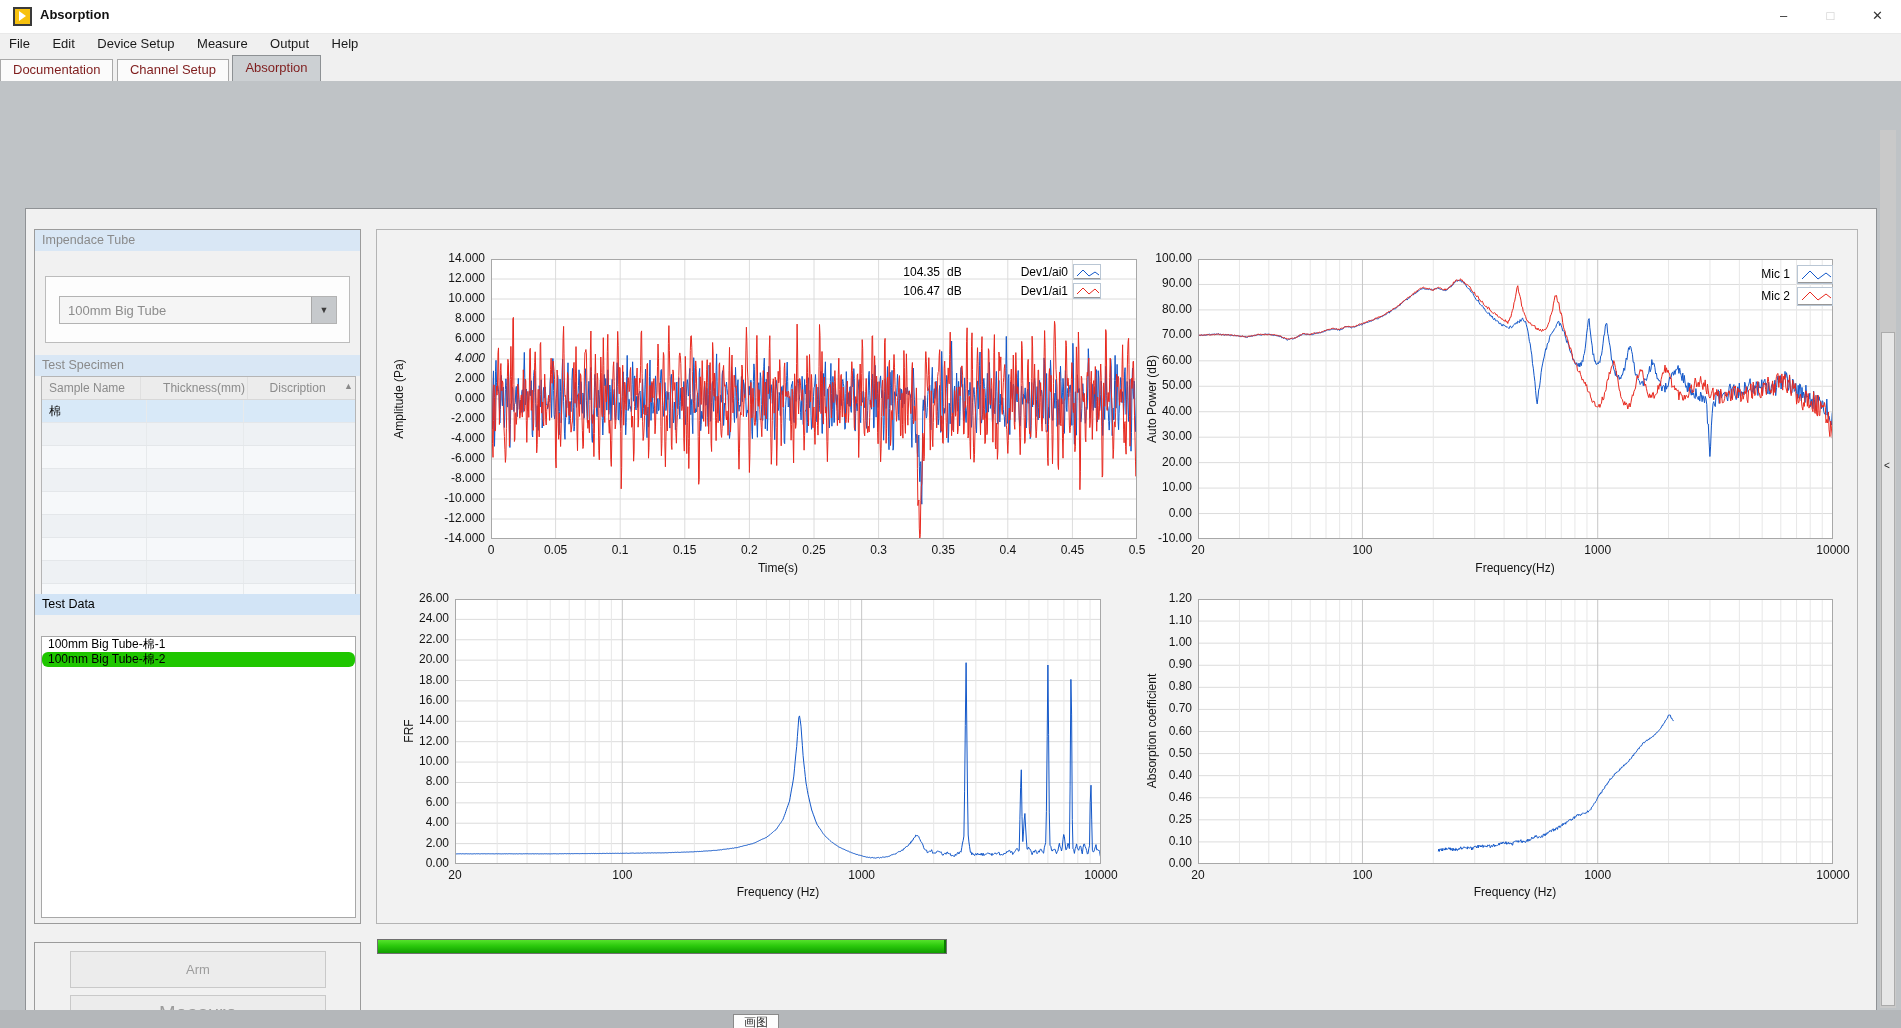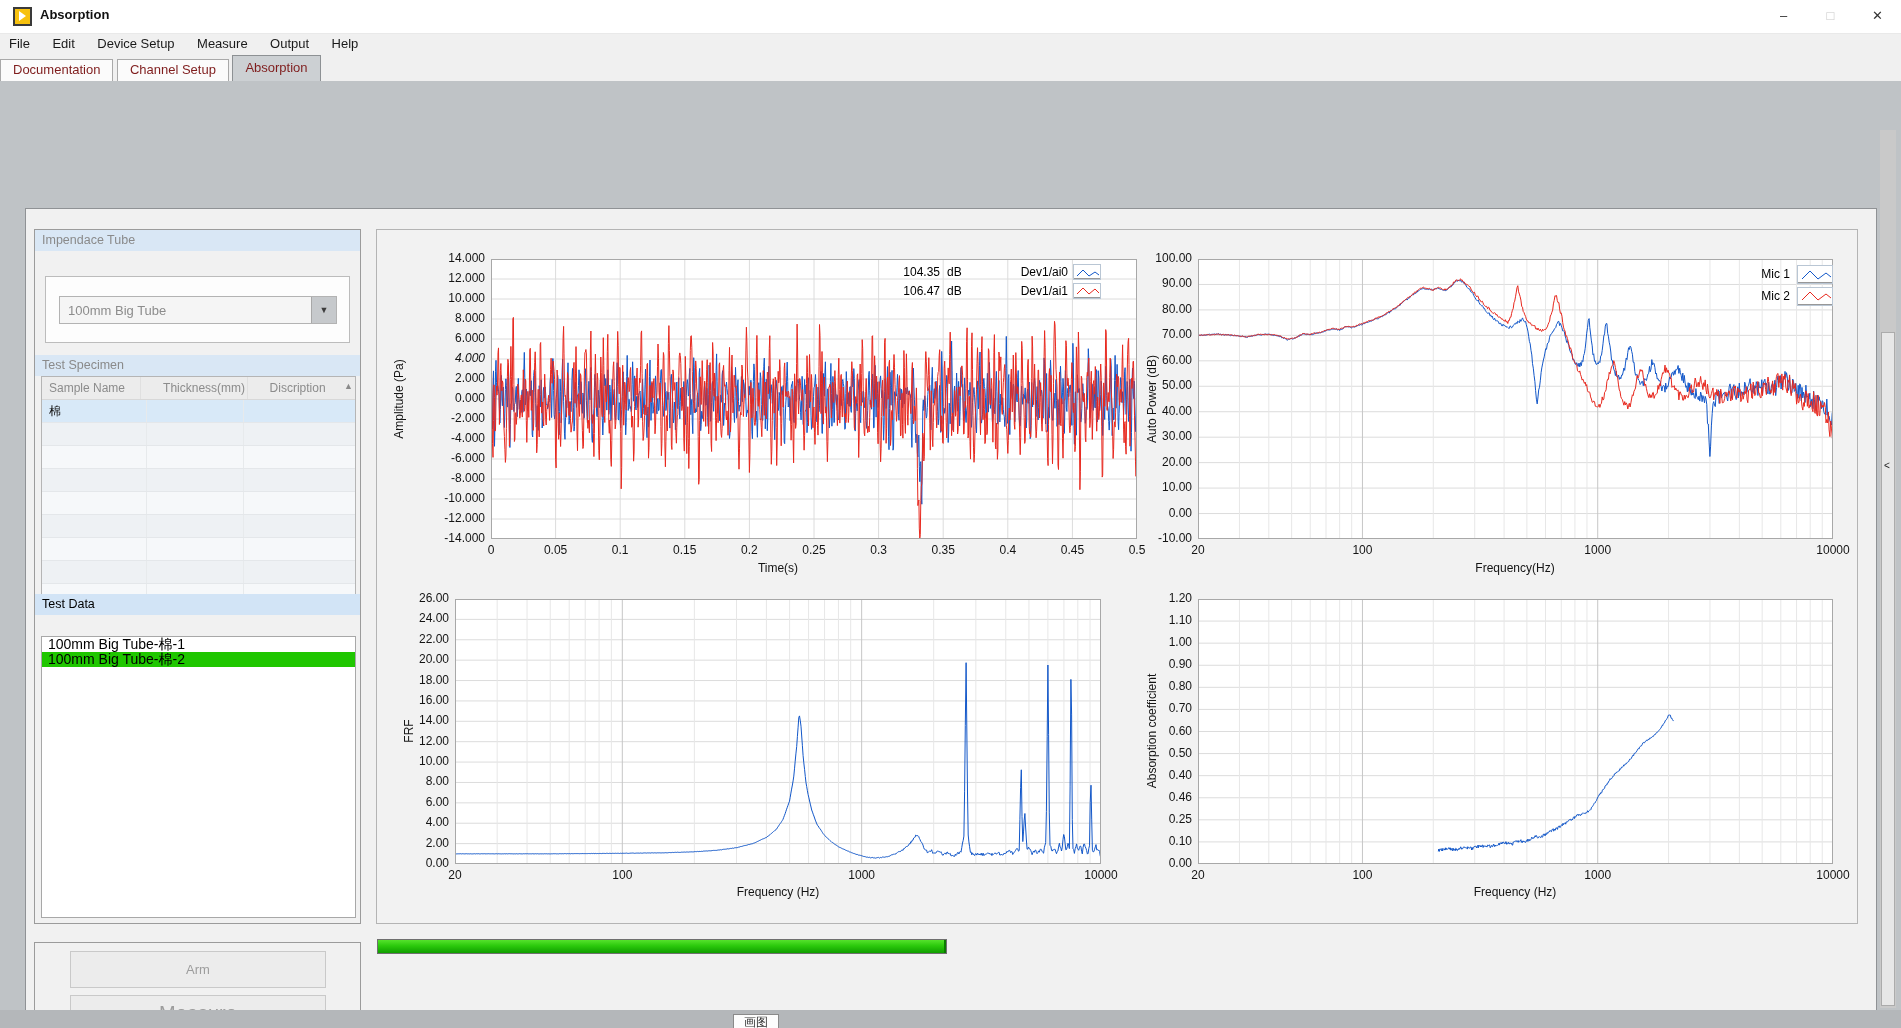--- a/index.html
+++ b/index.html
@@ -44,21 +44,21 @@
   .spec-table{position:absolute;left:6px;top:146px;width:315px;height:239px;background:#f6f8fa;border:1px solid #b5b5b5;box-sizing:border-box;overflow:hidden;}
   .spec-head{display:flex;height:22px;background:#ececec;border-bottom:1px solid #d8d8d8;gap:15px;}
   .spec-hcell{font-size:12px;color:#8c8c8c;line-height:22px;padding-left:7px;box-sizing:border-box;border-right:1px solid #e0e0e0;}
   .spec-row{display:flex;height:22px;border-bottom:1px solid #e4e7ea;}
   .spec-row.first{background:#d8e9f8;}
   .spec-row.odd{background:#eef1f4;}
   .spec-cell{font-size:12px;color:#111;line-height:22px;padding-left:7px;box-sizing:border-box;border-right:1px solid #e7eaec;}
   .spec-scroll-up{position:absolute;right:2px;top:4px;font-size:9px;color:#8a8a8a;}
   .spec-scroll-dn{position:absolute;right:2px;bottom:4px;font-size:9px;color:#8a8a8a;}
   .testdata-list{position:absolute;left:6px;top:406px;width:315px;height:282px;background:#ffffff;border:1px solid #a8a8a8;box-sizing:border-box;}
-  .td-item{height:15px;line-height:15px;font-size:14px;color:#000;padding-left:6px;}
+  .td-item{height:15px;line-height:15px;font-size:12px;color:#000;padding-left:6px;border-radius:6px;}
   
   .btnbox{position:absolute;left:34px;top:861px;width:327px;height:145px;background:#f1f1f1;border:1px solid #9b9b9b;box-sizing:border-box;}
   .act-btn{position:absolute;left:35px;width:256px;height:37px;border:1px solid #c9c9c9;background:#ececec;
     text-align:center;color:#9d9d9d;box-sizing:border-box;}
   
   .chartsbox{position:absolute;left:376px;top:148px;width:1482px;height:695px;background:#f2f2f2;border:1px solid #b4b4b4;box-sizing:border-box;}
   .chart{position:absolute;}
   .chart svg{position:absolute;left:0;top:0;}
   .tick{position:absolute;font-size:12px;color:#141414;}
   .ylabel{position:absolute;font-size:12px;color:#141414;white-space:nowrap;transform:translate(-50%,-50%) rotate(-90deg);}

